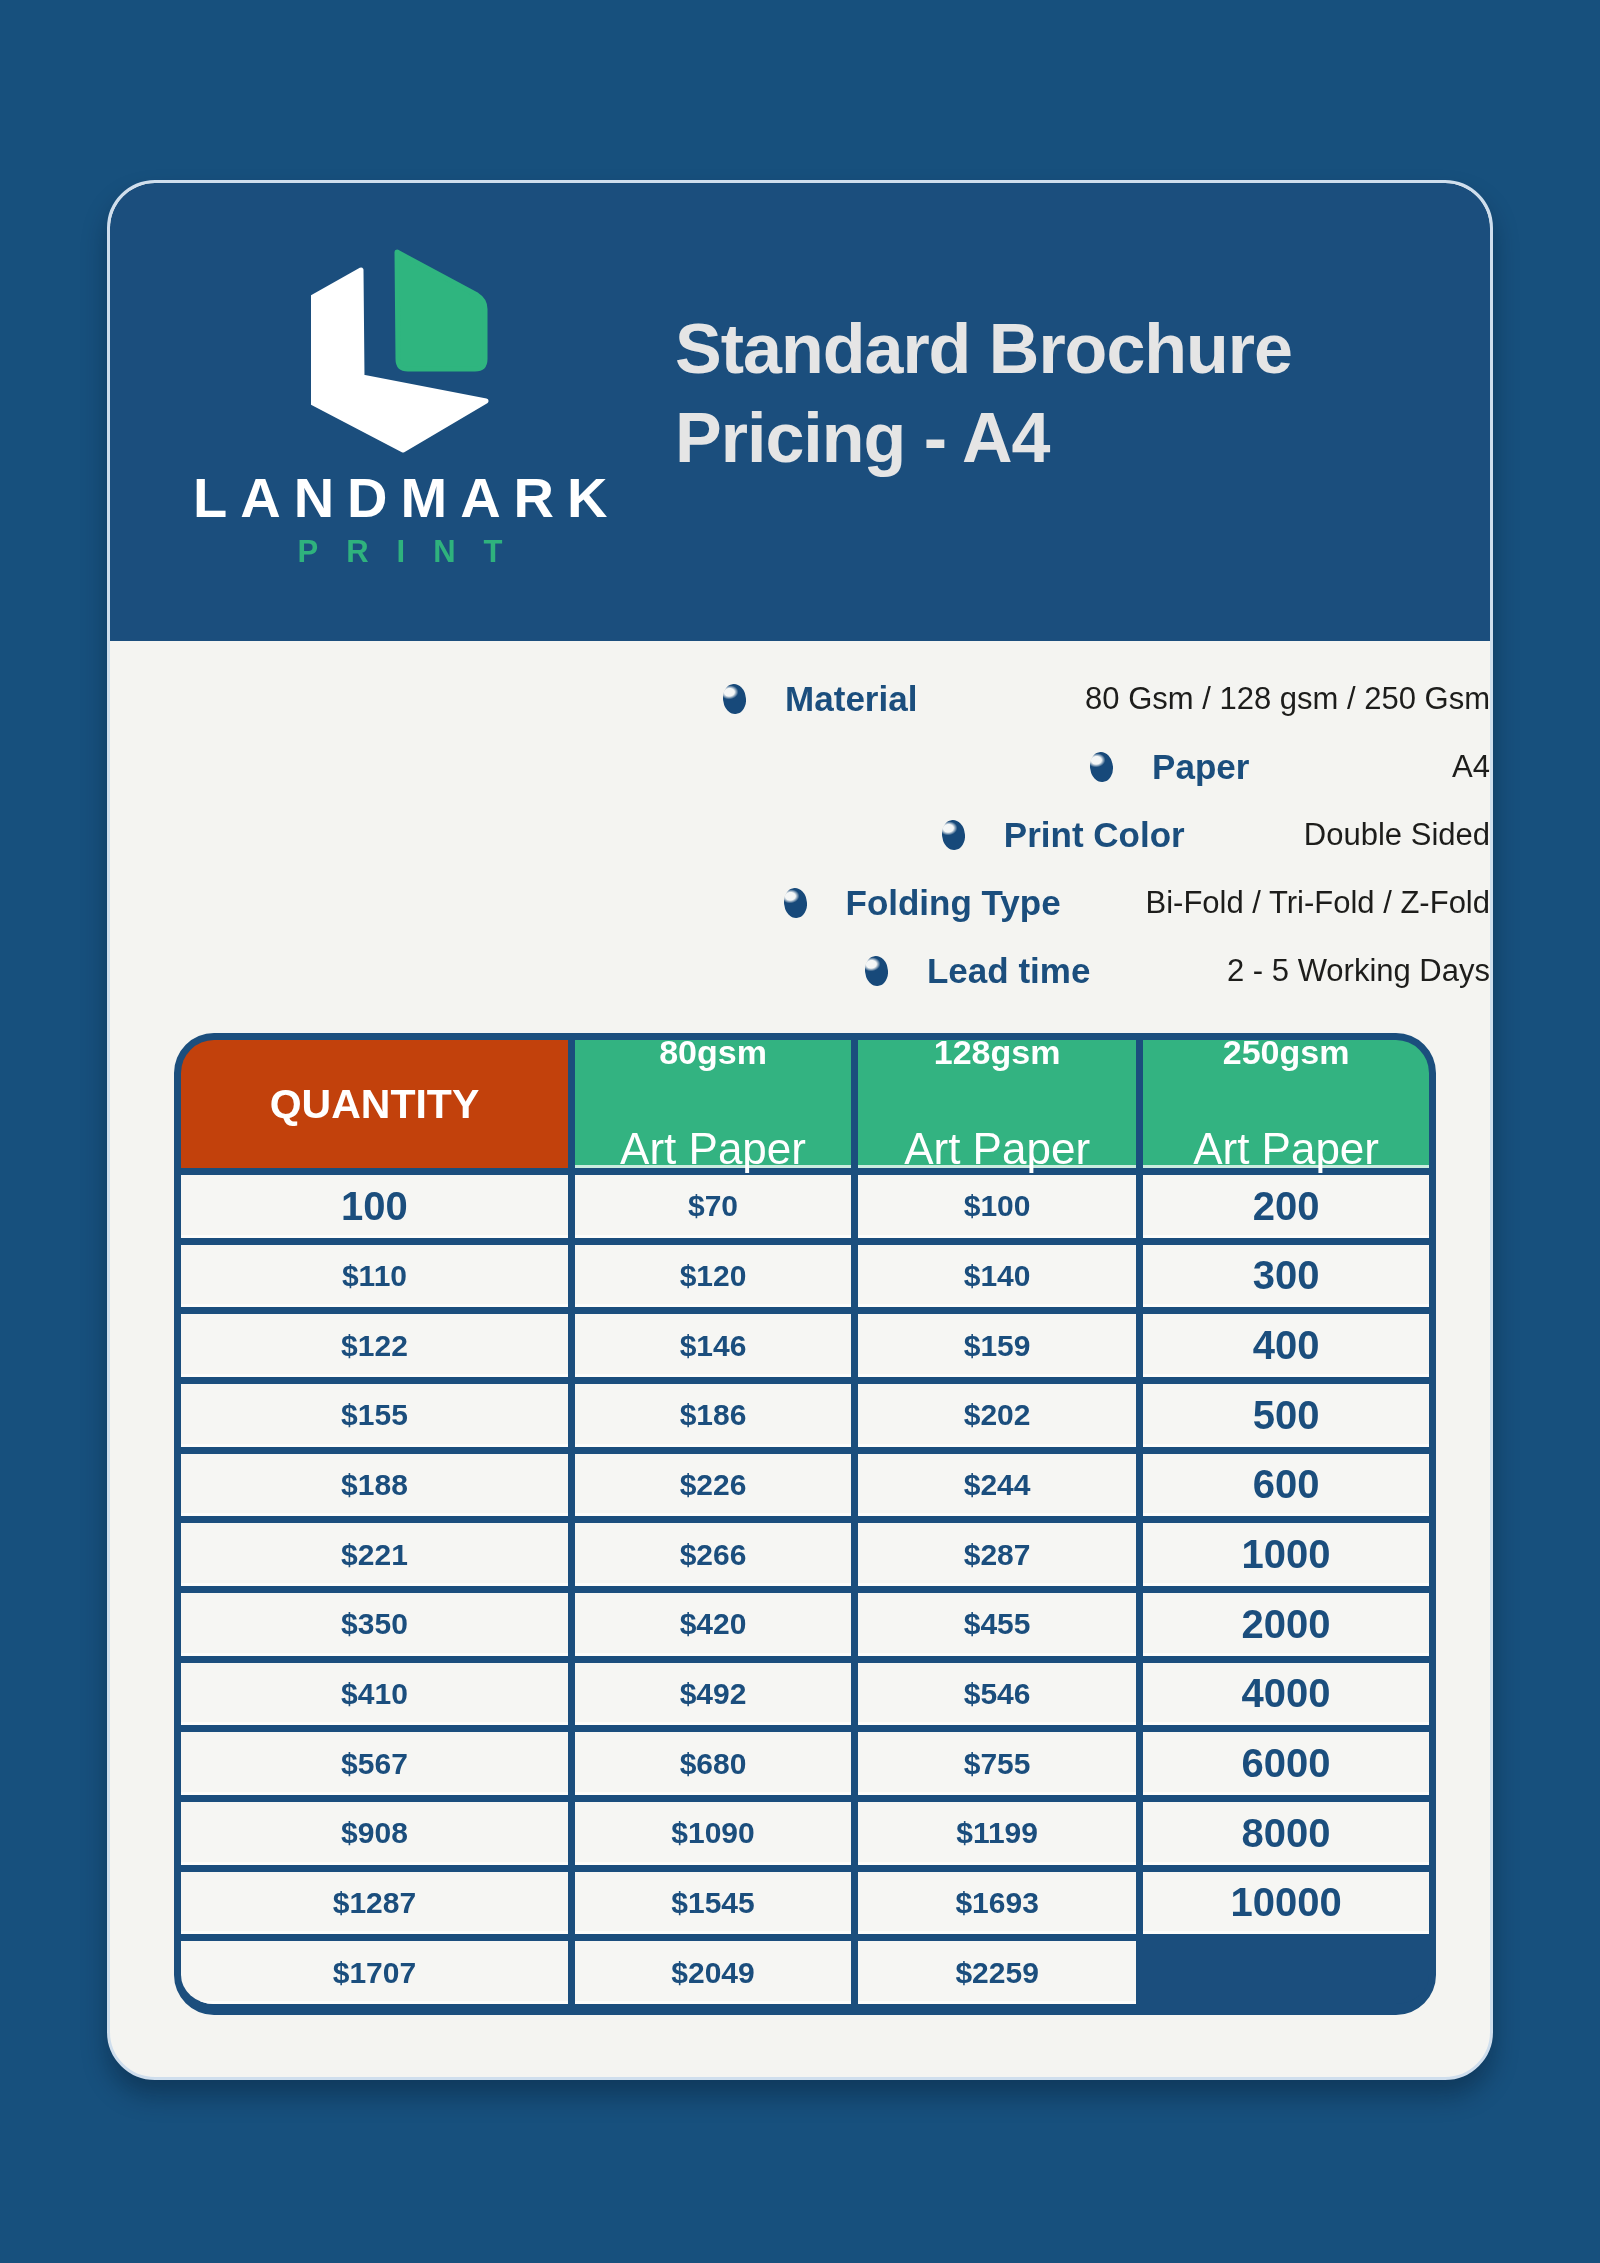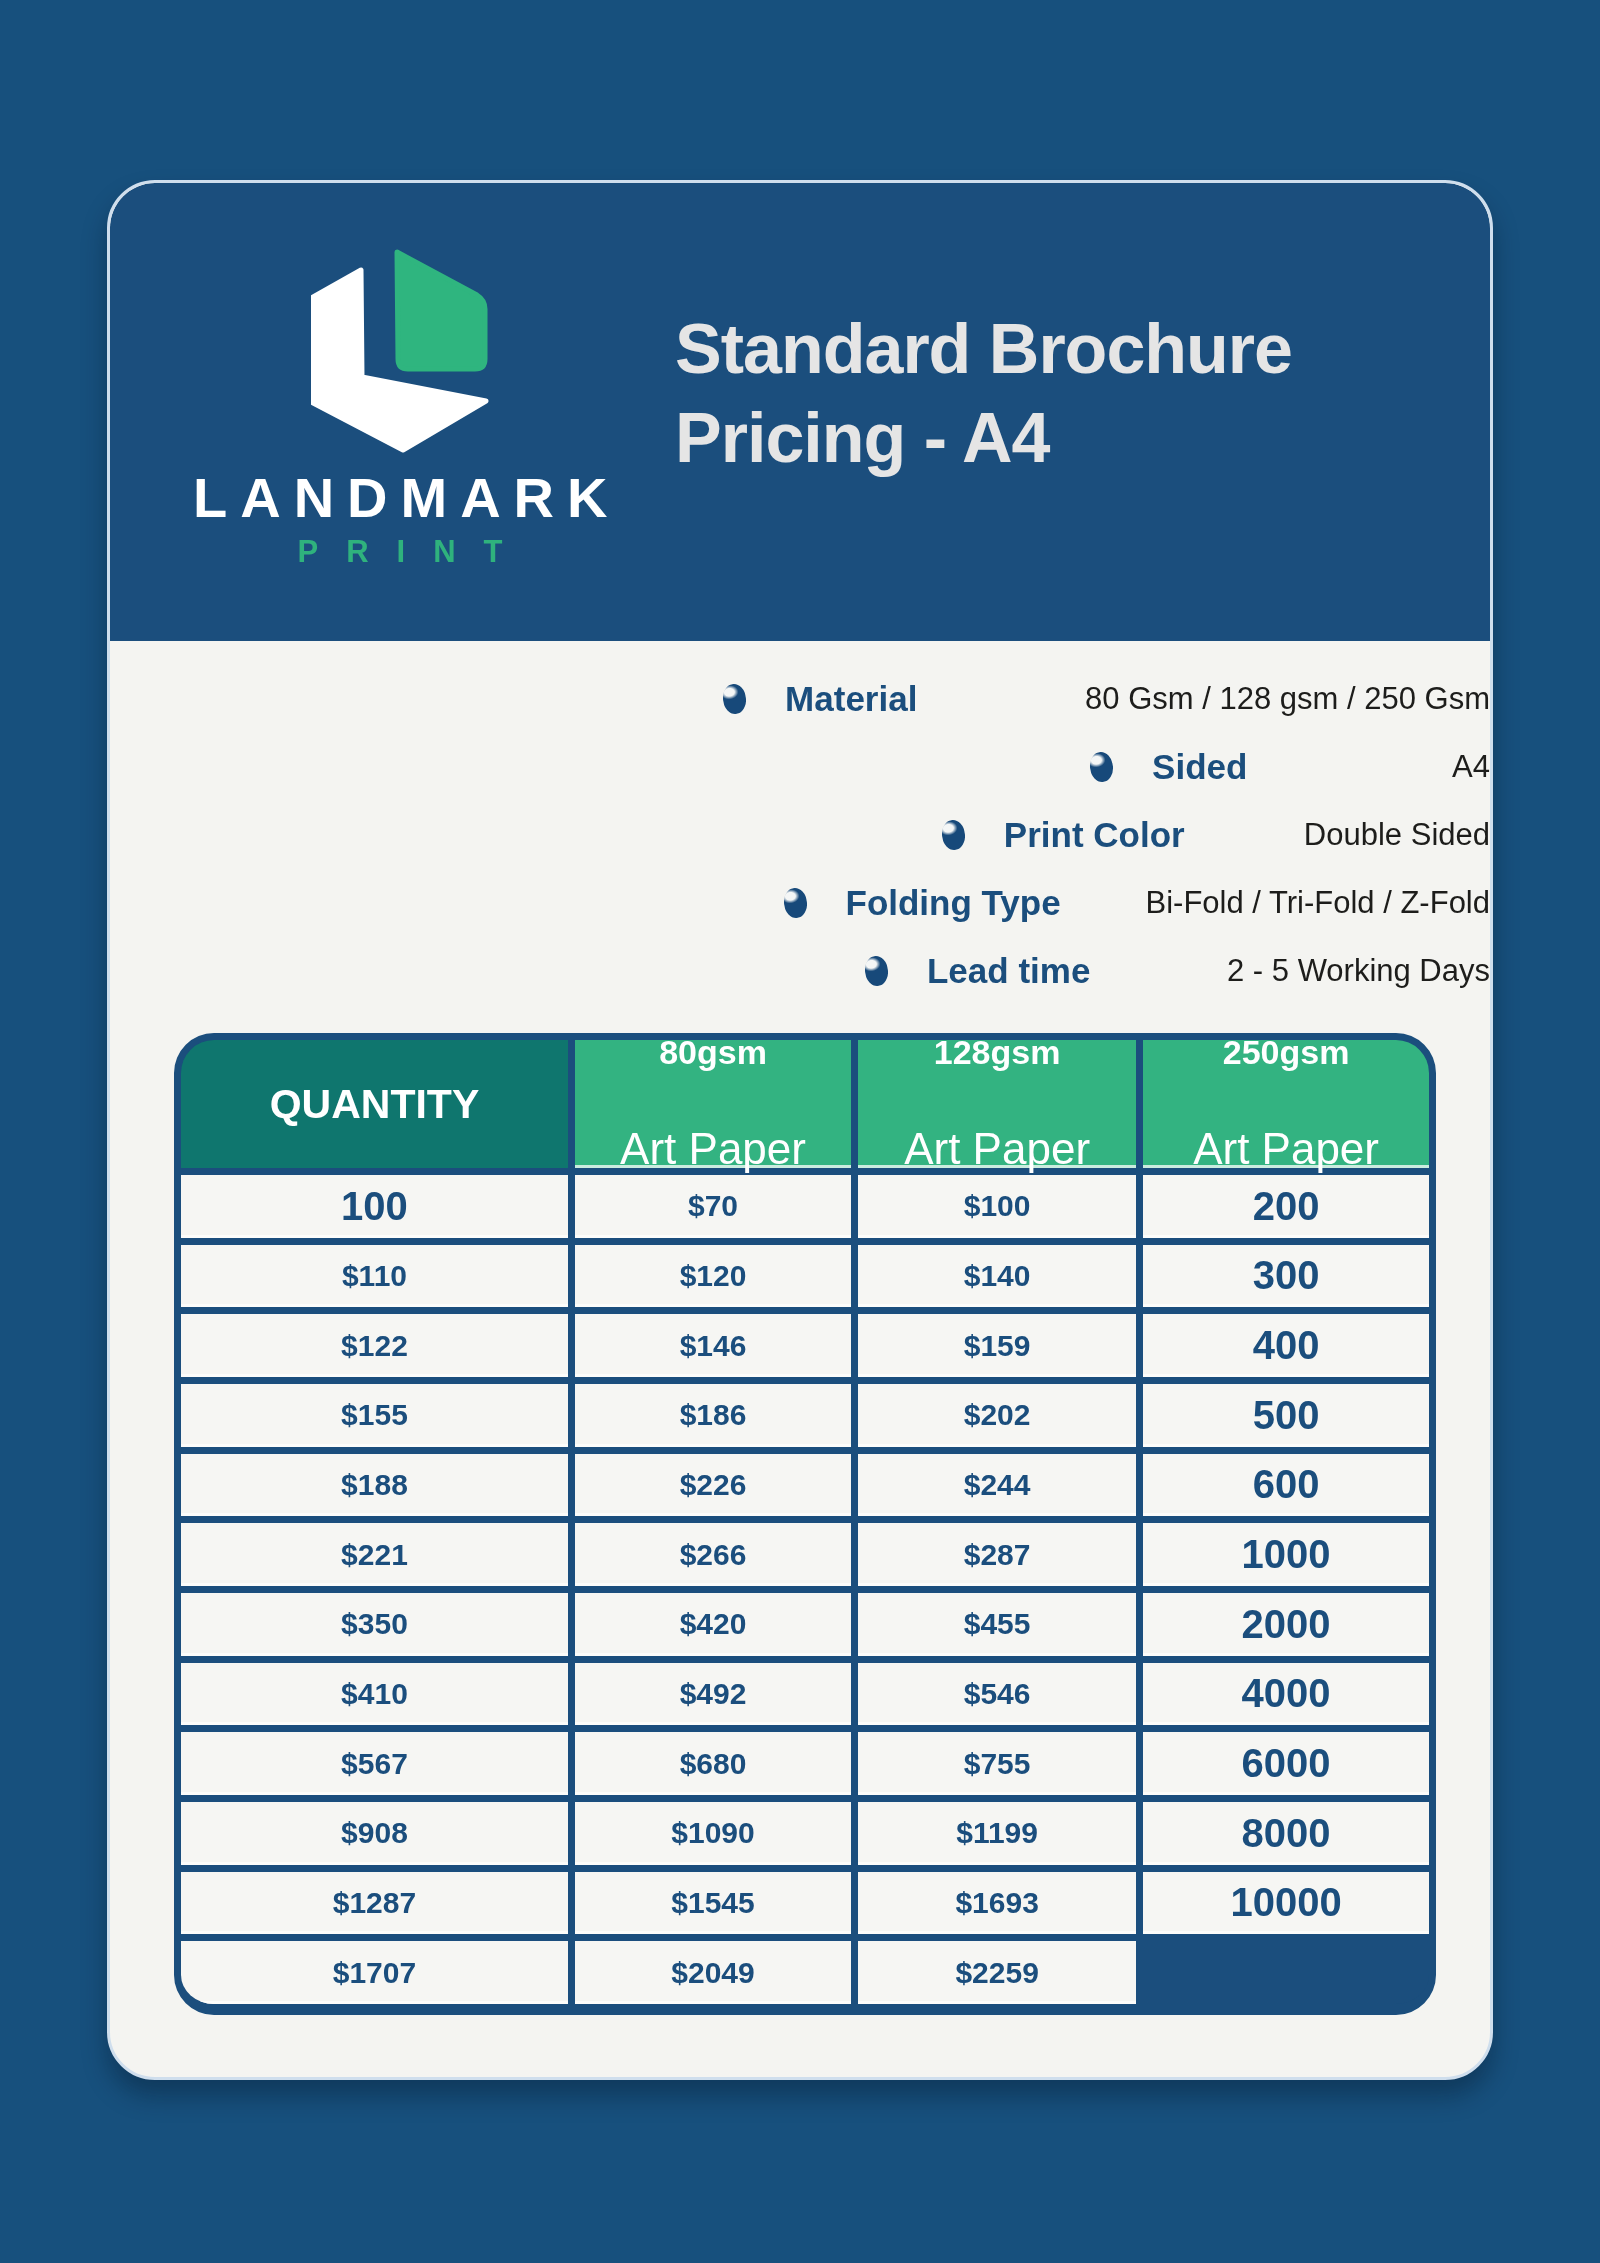--- a/index.html
+++ b/index.html
@@ -57,21 +57,21 @@
     display:grid;
     grid-template-columns:398fr 284fr 286fr 294fr;
     grid-template-rows:128px repeat(12, 1fr);
     gap:7px;
     background:#1B4E7D;
     border:7px solid #1B4E7D;border-bottom-width:11px;
     border-radius:40px;overflow:hidden;
   }
   .th,.td{display:flex;align-items:center;justify-content:center;text-align:center;}
   .qty-h{
-    background:#0f766e;color:#FFFFFF;font-weight:bold;font-size:41px;
+    background:#c2410c;color:#FFFFFF;font-weight:bold;font-size:41px;
   }
   .paper-h{
     background:#33B381;color:#FFFFFF;flex-direction:column;line-height:1.32;
     box-shadow:inset 0 -3px 0 rgba(255,255,255,.75);
     gap:45px;
   }
   .paper-h .pw{font-weight:bold;font-size:34px;}
   .paper-h .pm{font-size:44px;}
   .td{
     background:#F6F6F3;color:#1B4E7D;font-weight:bold;
@@ -104,21 +104,21 @@
   </div>
 
   <div class="specs">
     <div class="spec-row">
       <span class="bullet"></span>
       <span class="spec-label">Material</span>
       <span class="spec-value">80 Gsm / 128 gsm / 250 Gsm</span>
     </div>
     <div class="spec-row">
       <span class="bullet"></span>
-      <span class="spec-label">Sided</span>
+      <span class="spec-label">Paper</span>
       <span class="spec-value">A4</span>
     </div>
     <div class="spec-row">
       <span class="bullet"></span>
       <span class="spec-label">Print Color</span>
       <span class="spec-value">Double Sided</span>
     </div>
     <div class="spec-row">
       <span class="bullet"></span>
       <span class="spec-label">Folding Type</span>

